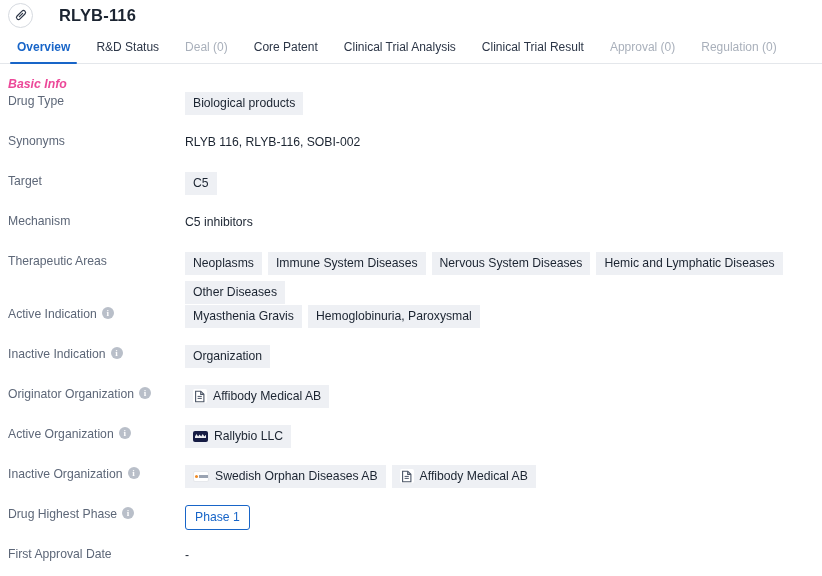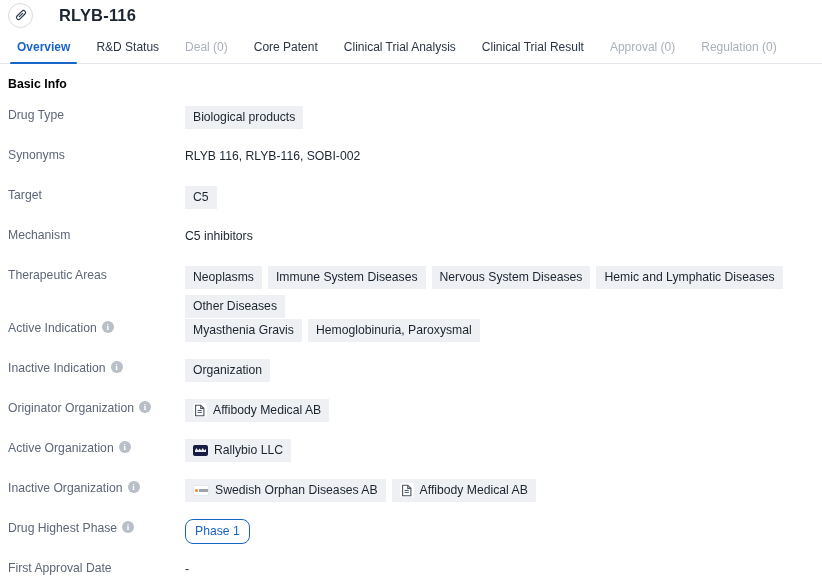--- a/index.html
+++ b/index.html
@@ -64,22 +64,22 @@
     border-radius: 1px;
   }
   .tab.muted { color: #a9b0bb; }
 
   
   .content { padding: 13px 0 0 8px; }
 
   .section-title {
     font-size: 12.3px;
     font-weight: bold;
-    color: #000000;
-    margin-bottom: 14px;
+    color: #ec4899;
+    font-style: italic;
   }
 
   .row {
     display: flex;
     align-items: flex-start;
     min-height: 40px;
   }
   .row-label {
     width: 177px;
     flex: 0 0 177px;
@@ -129,21 +129,21 @@
     display: inline-flex;
     align-items: center;
     gap: 6px;
     white-space: nowrap;
     line-height: 14px;
   }
   .chip-outline {
     background: #ffffff;
     border: 1px solid #1865c8;
     color: #1865c8;
-    border-radius: 8px;
+    border-radius: 3px;
     padding: 4px 9px 5px 9px;
   }
 
   
   .logo {
     width: 14px; height: 14px;
     flex: 0 0 auto;
     display: inline-flex;
     align-items: center;
     justify-content: center;

